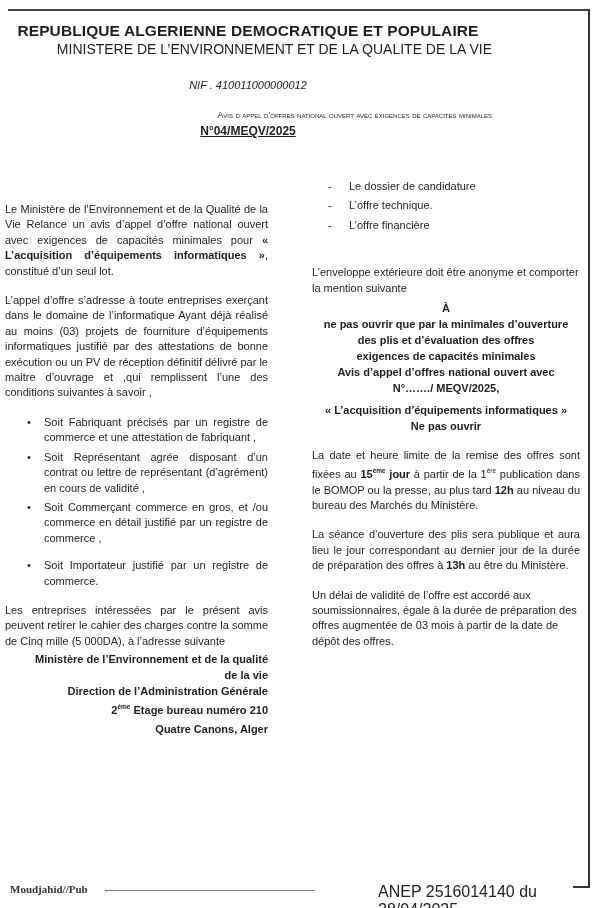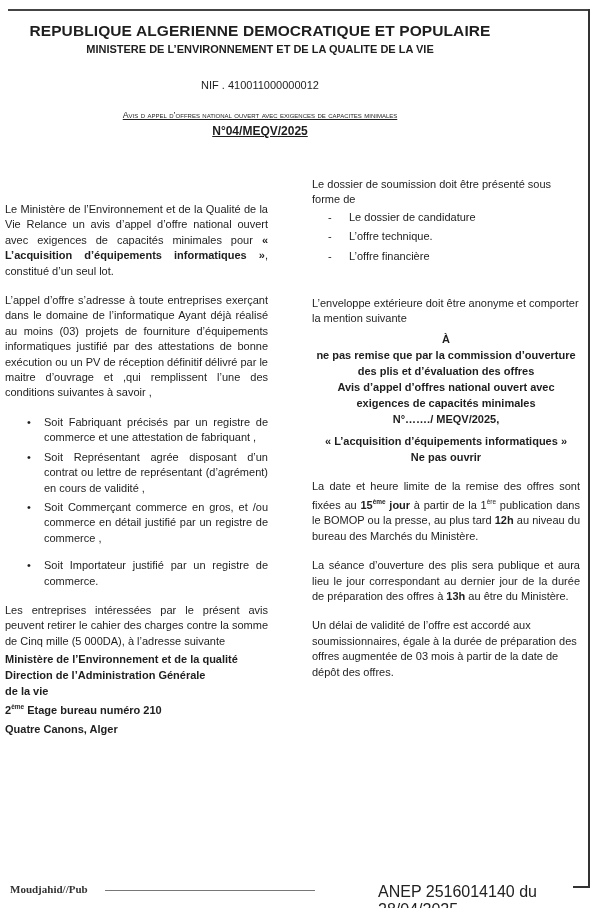--- a/index.html
+++ b/index.html
@@ -3,39 +3,39 @@
 <meta charset="utf-8">
 <style>
   html, body { margin: 0; padding: 0; }
   body {
     width: 600px; height: 908px; background: #ffffff; position: relative; overflow: hidden;
     font-family: "Liberation Sans", sans-serif; color: #1e1e1e;
   }
   .frame-top { position: absolute; left: 8px; top: 9px; width: 581px; height: 1.5px; background: #444; }
   .frame-right { position: absolute; left: 588px; top: 9px; width: 1.5px; height: 878px; background: #333; }
   .frame-bottom-right { position: absolute; left: 573px; top: 886px; width: 17px; height: 1.5px; background: #333; }
-  .header { position: absolute; left: 16px; top: 22px; width: 488px; text-align: center; }
+  .header { position: absolute; left: 4px; top: 22px; width: 488px; text-align: center; }
   .h1 { font-size: 15.5px; font-weight: bold; letter-spacing: 0.1px; margin: 0; line-height: 18px; }
-  .h2 { font-size: 11px; font-weight: bold; margin: 2px 0 0 0; line-height: 14px; }
-  .nif { font-size: 11px; margin-top: 22px; line-height: 14px; }
-  .avis { font-size: 8.8px; text-decoration: underline; margin-top: 18px; line-height: 11px; font-variant: small-caps; }
+  .h2 { font-size: 14px; font-weight: normal; margin: 2px 0 0 0; line-height: 14px; text-align: right; }
+  .nif { font-size: 11px; margin-top: 22px; line-height: 14px; font-style: italic; }
+  .avis { font-size: 8.8px; margin-top: 18px; line-height: 11px; font-variant: small-caps; text-align: right; }
   .avis-num { font-size: 12px; text-decoration: underline; font-weight: bold; margin-top: 3px; line-height: 14px; }
   .col-left { position: absolute; left: 5px; top: 202px; width: 263px; font-size: 11px; line-height: 15.4px; }
   .col-right { position: absolute; left: 312px; top: 177px; width: 268px; font-size: 11px; line-height: 15.4px; }
   .justify { text-align: justify; margin: 0; }
   .gap { height: 14px; }
   ul.bullets { list-style: none; padding: 0; margin: 14px 0 0 0; }
   ul.bullets li { position: relative; padding-left: 39px; text-align: justify; margin-bottom: 4px; }
   ul.bullets li .dot { position: absolute; left: 22px; top: 0; font-size: 11px; }
   ul.bullets li.spaced { margin-top: 12px; }
   ul.dashes { list-style: none; padding: 0; margin: 2px 0 0 0; }
   ul.dashes li { position: relative; padding-left: 37px; margin-bottom: 4px; }
   ul.dashes li .dash { position: absolute; left: 16px; }
   .bold { font-weight: bold; }
-  .address { text-align: left; font-weight: bold; margin-top: 2px; font-size: 11px; line-height: 16px; }
+  .address { text-align: right; font-weight: bold; margin-top: 2px; font-size: 11px; line-height: 16px; }
   .mention { text-align: center; font-weight: bold; font-size: 11px; line-height: 16px; }
   sup { font-size: 6.5px; }
   .footer-left { position: absolute; left: 10px; top: 883px; font-family: "Liberation Serif", serif; font-size: 11px; font-weight: bold; color: #333; text-align: center; }
   .footer-line { position: absolute; left: 105px; top: 890px; width: 210px; height: 1px; background: #777; }
   .footer-right { position: absolute; left: 378px; top: 883px; font-size: 16px; color: #222; }
 </style>
 </head>
 <body>
 
 <div class="frame-top"></div>
@@ -57,43 +57,42 @@
   <ul class="bullets">
     <li><span class="dot">•</span><span>Soit Fabriquant  précisés par un registre de commerce et une attestation de fabriquant ,</span></li>
     <li><span class="dot">•</span><span>Soit Représentant agrée disposant d’un contrat ou lettre de représentant (d’agrément) en cours de validité ,</span></li>
     <li><span class="dot">•</span><span>Soit Commerçant  commerce en gros, et /ou commerce en détail justifié par un registre de commerce ,</span></li>
     <li class="spaced"><span class="dot">•</span><span>Soit Importateur justifié par un registre de commerce.</span></li>
   </ul>
   <div style="height:10px"></div>
   <p class="justify">Les entreprises intéressées par le présent avis peuvent retirer le cahier des charges contre la somme de Cinq mille (5 000DA), à l’adresse suivante</p>
   <div class="address">
     <div>Ministère de l’Environnement et de la qualité</div>
+    <div>de la vie</div>
     <div>Direction de l’Administration Générale</div>
-    <div>de la vie</div>
     <div><span>2</span><sup>ème</sup><span> Etage bureau numéro 210</span></div>
     <div style="margin-top:3px">Quatre Canons, Alger</div>
   </div>
 </div>
 
 <div class="col-right">
-  <p class="justify" style="text-align:left">Le dossier de soumission doit être présenté sous forme de</p>
   <ul class="dashes">
     <li><span class="dash">-</span><span>Le dossier de candidature</span></li>
     <li><span class="dash">-</span><span>L’offre technique.</span></li>
     <li><span class="dash">-</span><span>L’offre financière</span></li>
   </ul>
   <div class="gap"></div>
   <div class="gap"></div>
   <p style="margin:0">L’enveloppe extérieure doit être anonyme et comporter la mention suivante</p>
   <div class="mention" style="margin-top:4px">
     <div>À</div>
-    <div>ne pas remise que par la commission d’ouverture</div>
+    <div>ne pas ouvrir que par la minimales d’ouverture</div>
     <div>des plis et d’évaluation des offres</div>
+    <div>exigences de capacités minimales</div>
     <div>Avis d’appel d’offres national ouvert avec</div>
-    <div>exigences de capacités minimales</div>
     <div>N°……./ MEQV/2025,</div>
     <div style="margin-top:6px">« L’acquisition d’équipements informatiques »</div>
     <div>Ne pas ouvrir</div>
   </div>
   <div class="gap"></div>
   <p class="justify"><span>La date et heure limite de la remise des offres sont fixées au </span><b>15</b><sup class="bold">ème</sup><b>  jour</b><span>  à partir de la 1</span><sup>ère</sup><span> publication dans le BOMOP ou la presse, au plus tard </span><b>12h</b><span> au niveau du bureau des Marchés du Ministère.</span></p>
   <div class="gap"></div>
   <p class="justify"><span>La séance d’ouverture des plis sera publique et aura lieu le jour correspondant au dernier jour de la durée de préparation des offres à </span><b>13h</b><span> au être du Ministère.</span></p>
   <div class="gap"></div>
   <p style="margin:0">Un délai de validité de l’offre est accordé aux soumissionnaires, égale à la durée de préparation des offres augmentée de 03 mois à partir de la date de dépôt des offres.</p>

